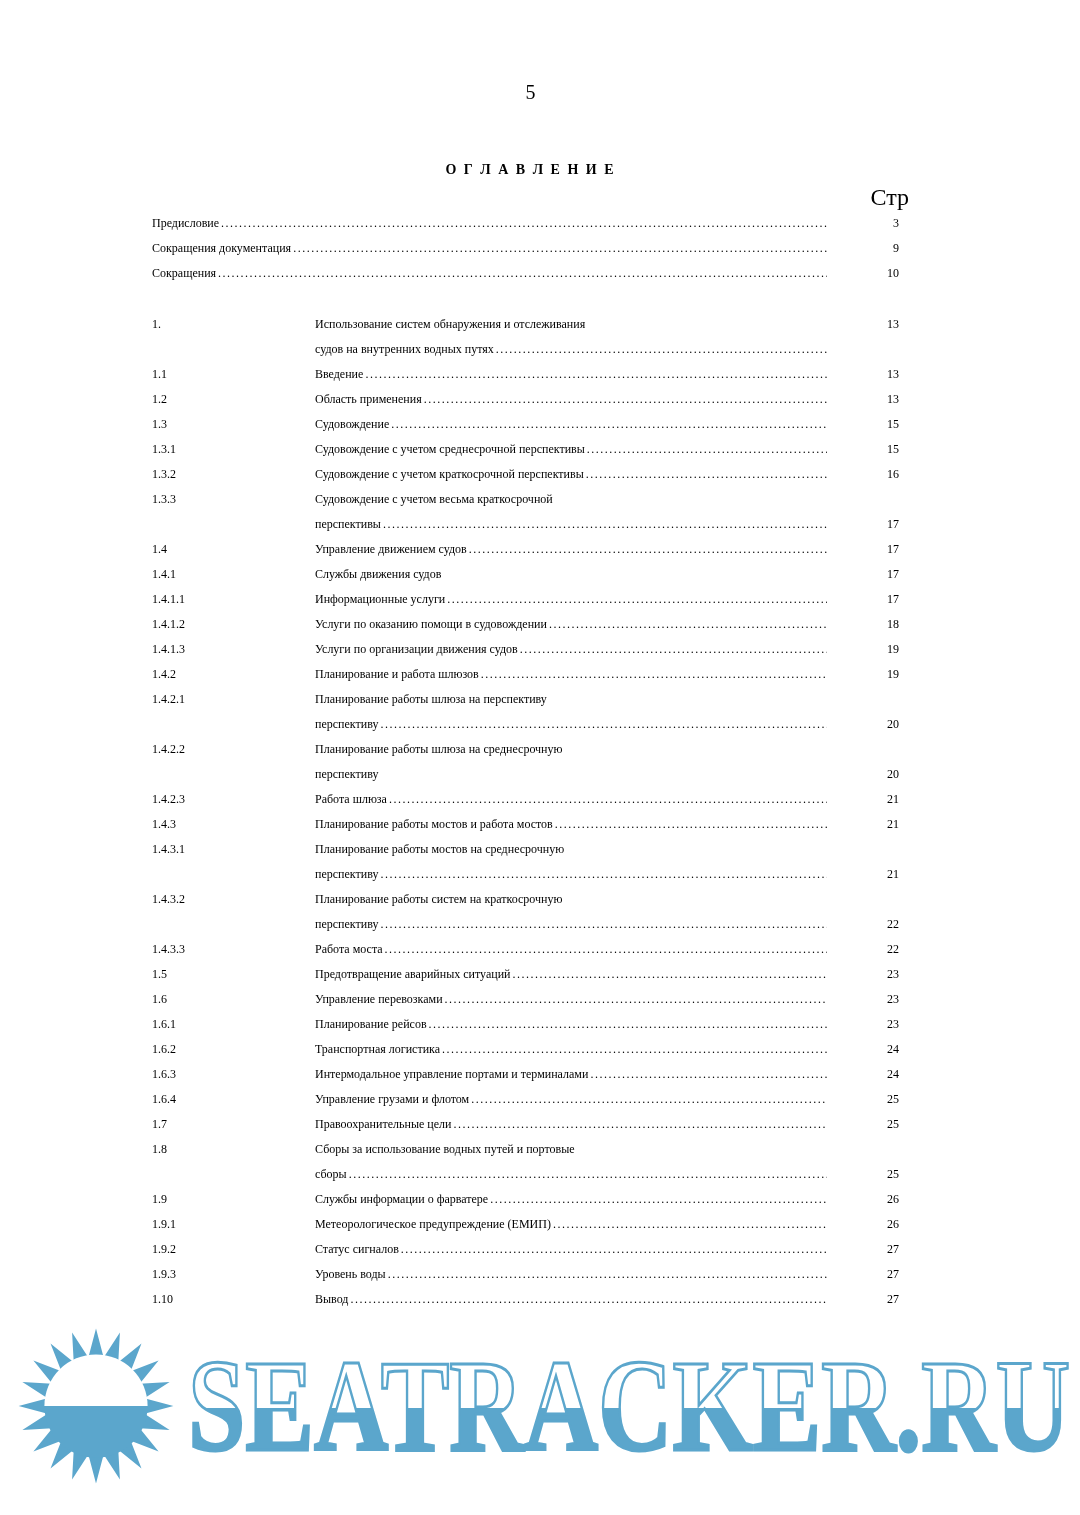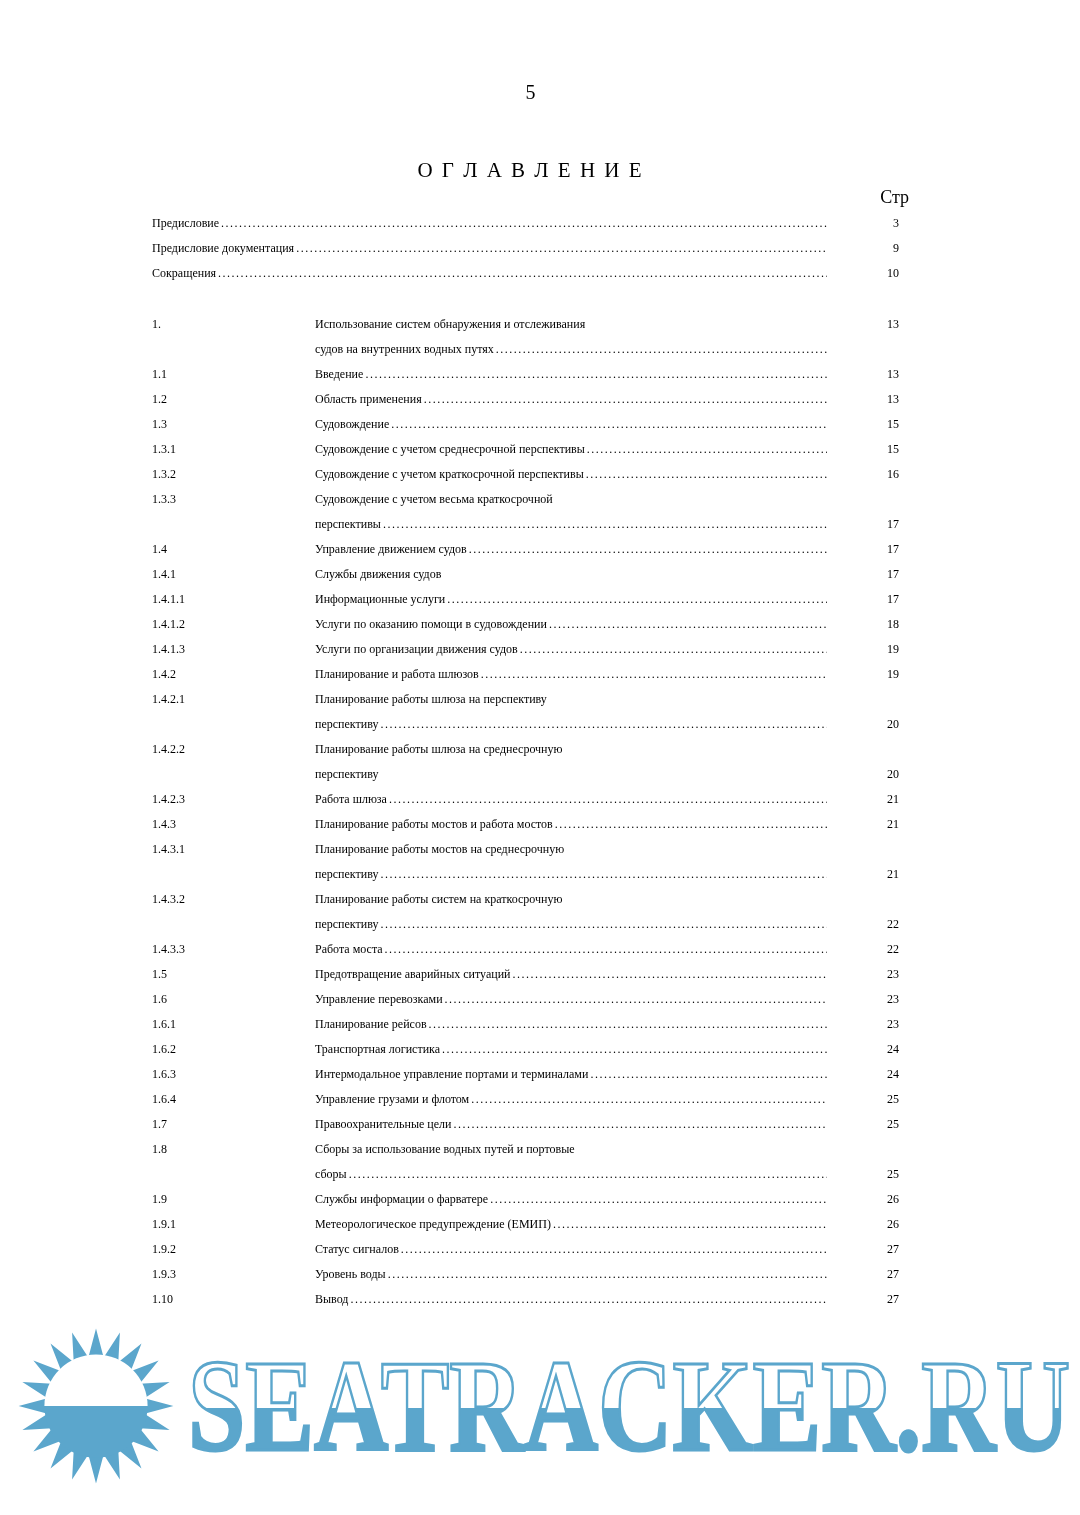--- a/index.html
+++ b/index.html
@@ -15,28 +15,28 @@
     position:absolute;left:152px;top:0;width:757px;
   }
   .top-num{
     margin-top:81px;
     text-align:center;
     font-size:20px;line-height:22px;
   }
   .doc-title{
     margin-top:55px;
     text-align:center;
-    font-size:21px;line-height:24px;
-    font-weight:normal;
+    font-size:14px;line-height:24px;
+    font-weight:bold;
     letter-spacing:2px;
   }
   .col-header{
     margin-top:5px;
     text-align:right;
-    font-size:18px;line-height:20px;
+    font-size:24px;line-height:20px;
   }
   .toc-front{margin-top:4px;}
   .toc-main{margin-top:26px;}
   .toc-row{
     display:flex;
     align-items:baseline;
     font-size:12px;
     line-height:25px;
     height:25px;
     white-space:nowrap;
@@ -86,21 +86,21 @@
   <div class="toc-front" id="toc-front">
       <div class="toc-row">
         <span class="toc-title">
           <span class="toc-text">Предисловие</span>
           <span class="toc-dots"></span>
         </span>
         <span class="toc-page">3</span>
       </div>
       <div class="toc-row">
         <span class="toc-title">
-          <span class="toc-text">Предисловие документация</span>
+          <span class="toc-text">Сокращения документация</span>
           <span class="toc-dots"></span>
         </span>
         <span class="toc-page">9</span>
       </div>
       <div class="toc-row">
         <span class="toc-title">
           <span class="toc-text">Сокращения</span>
           <span class="toc-dots"></span>
         </span>
         <span class="toc-page">10</span>

